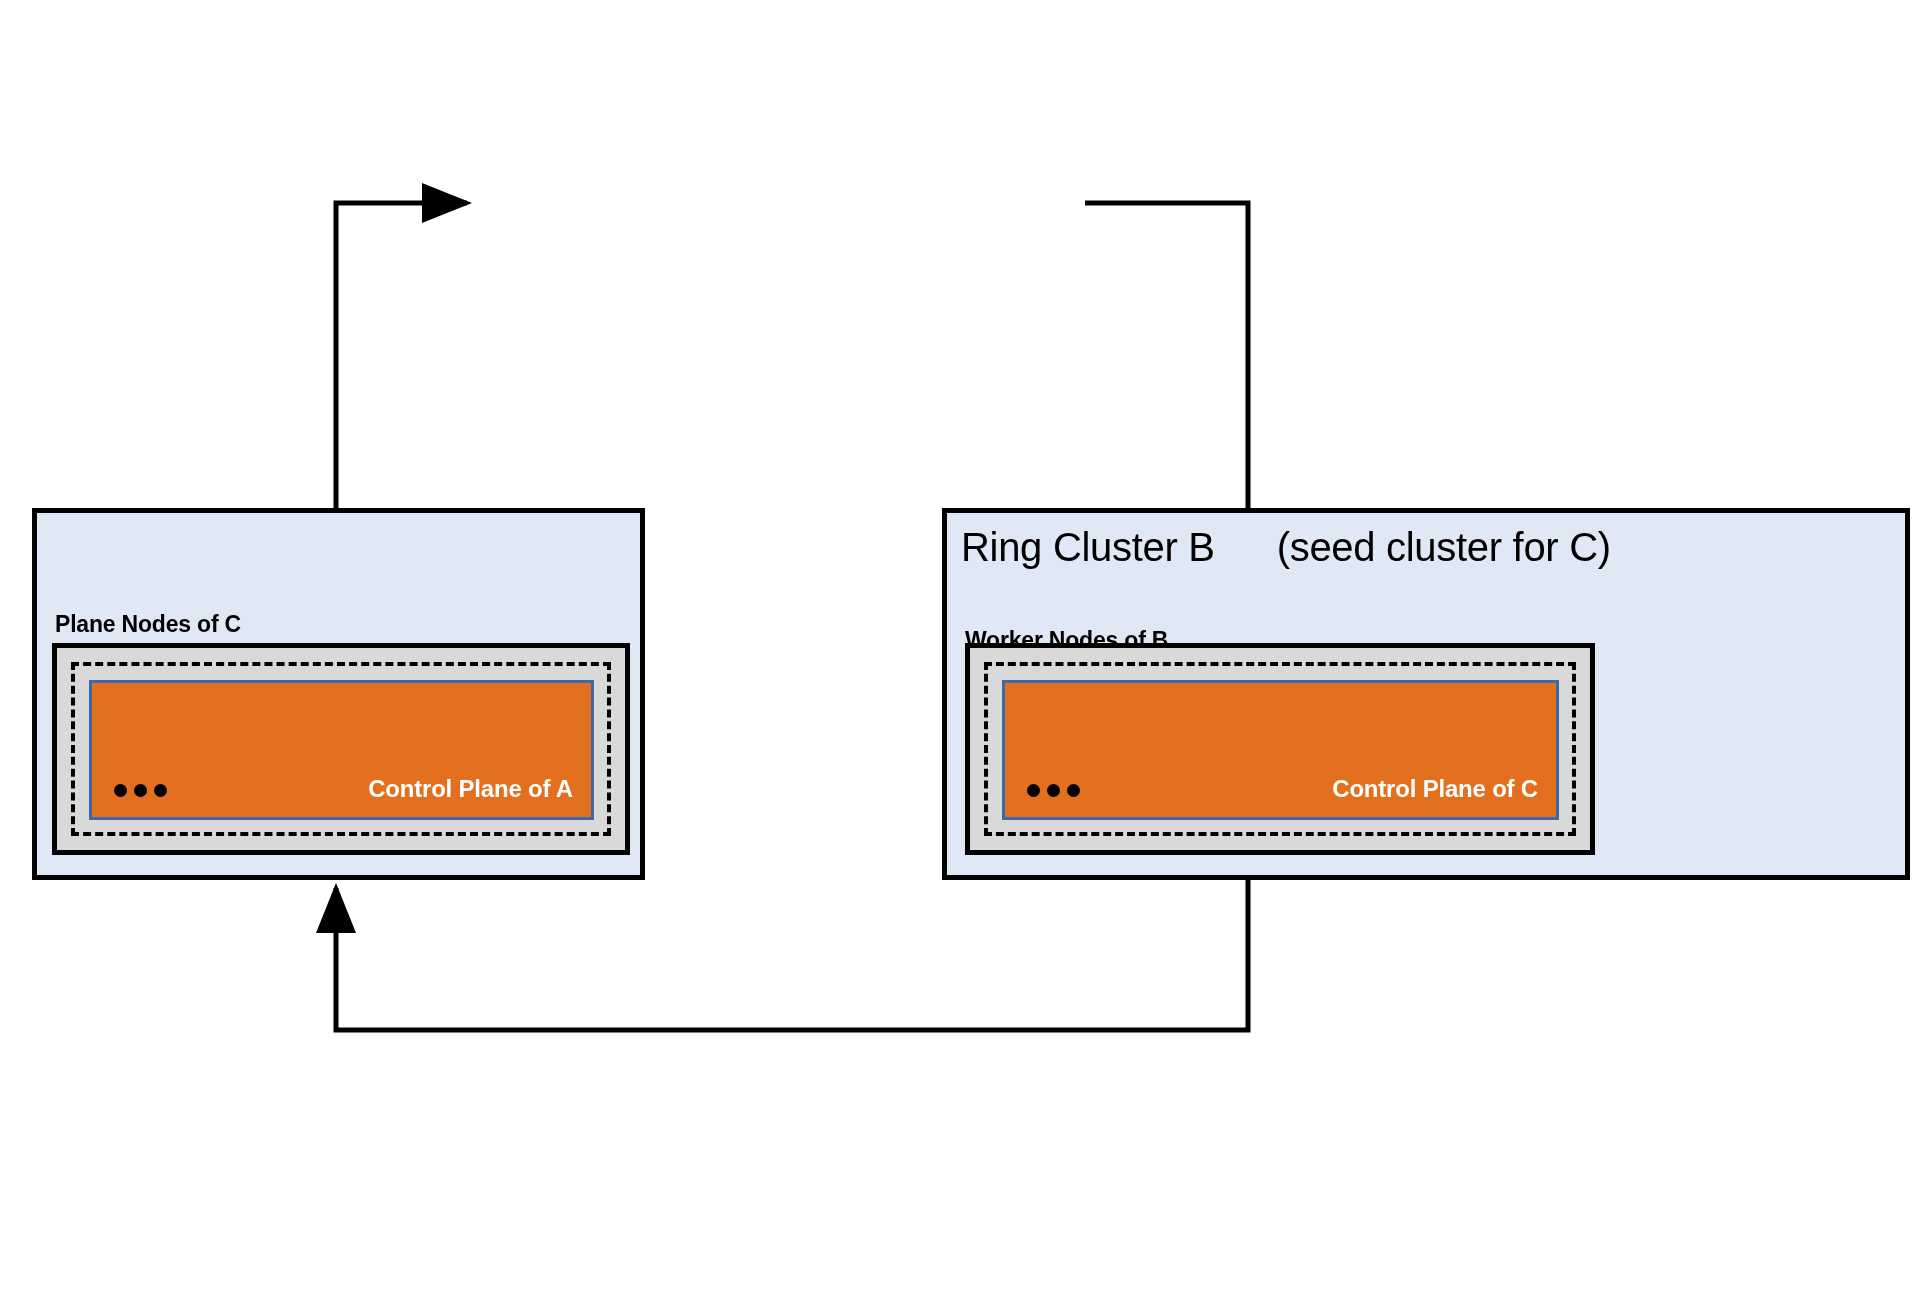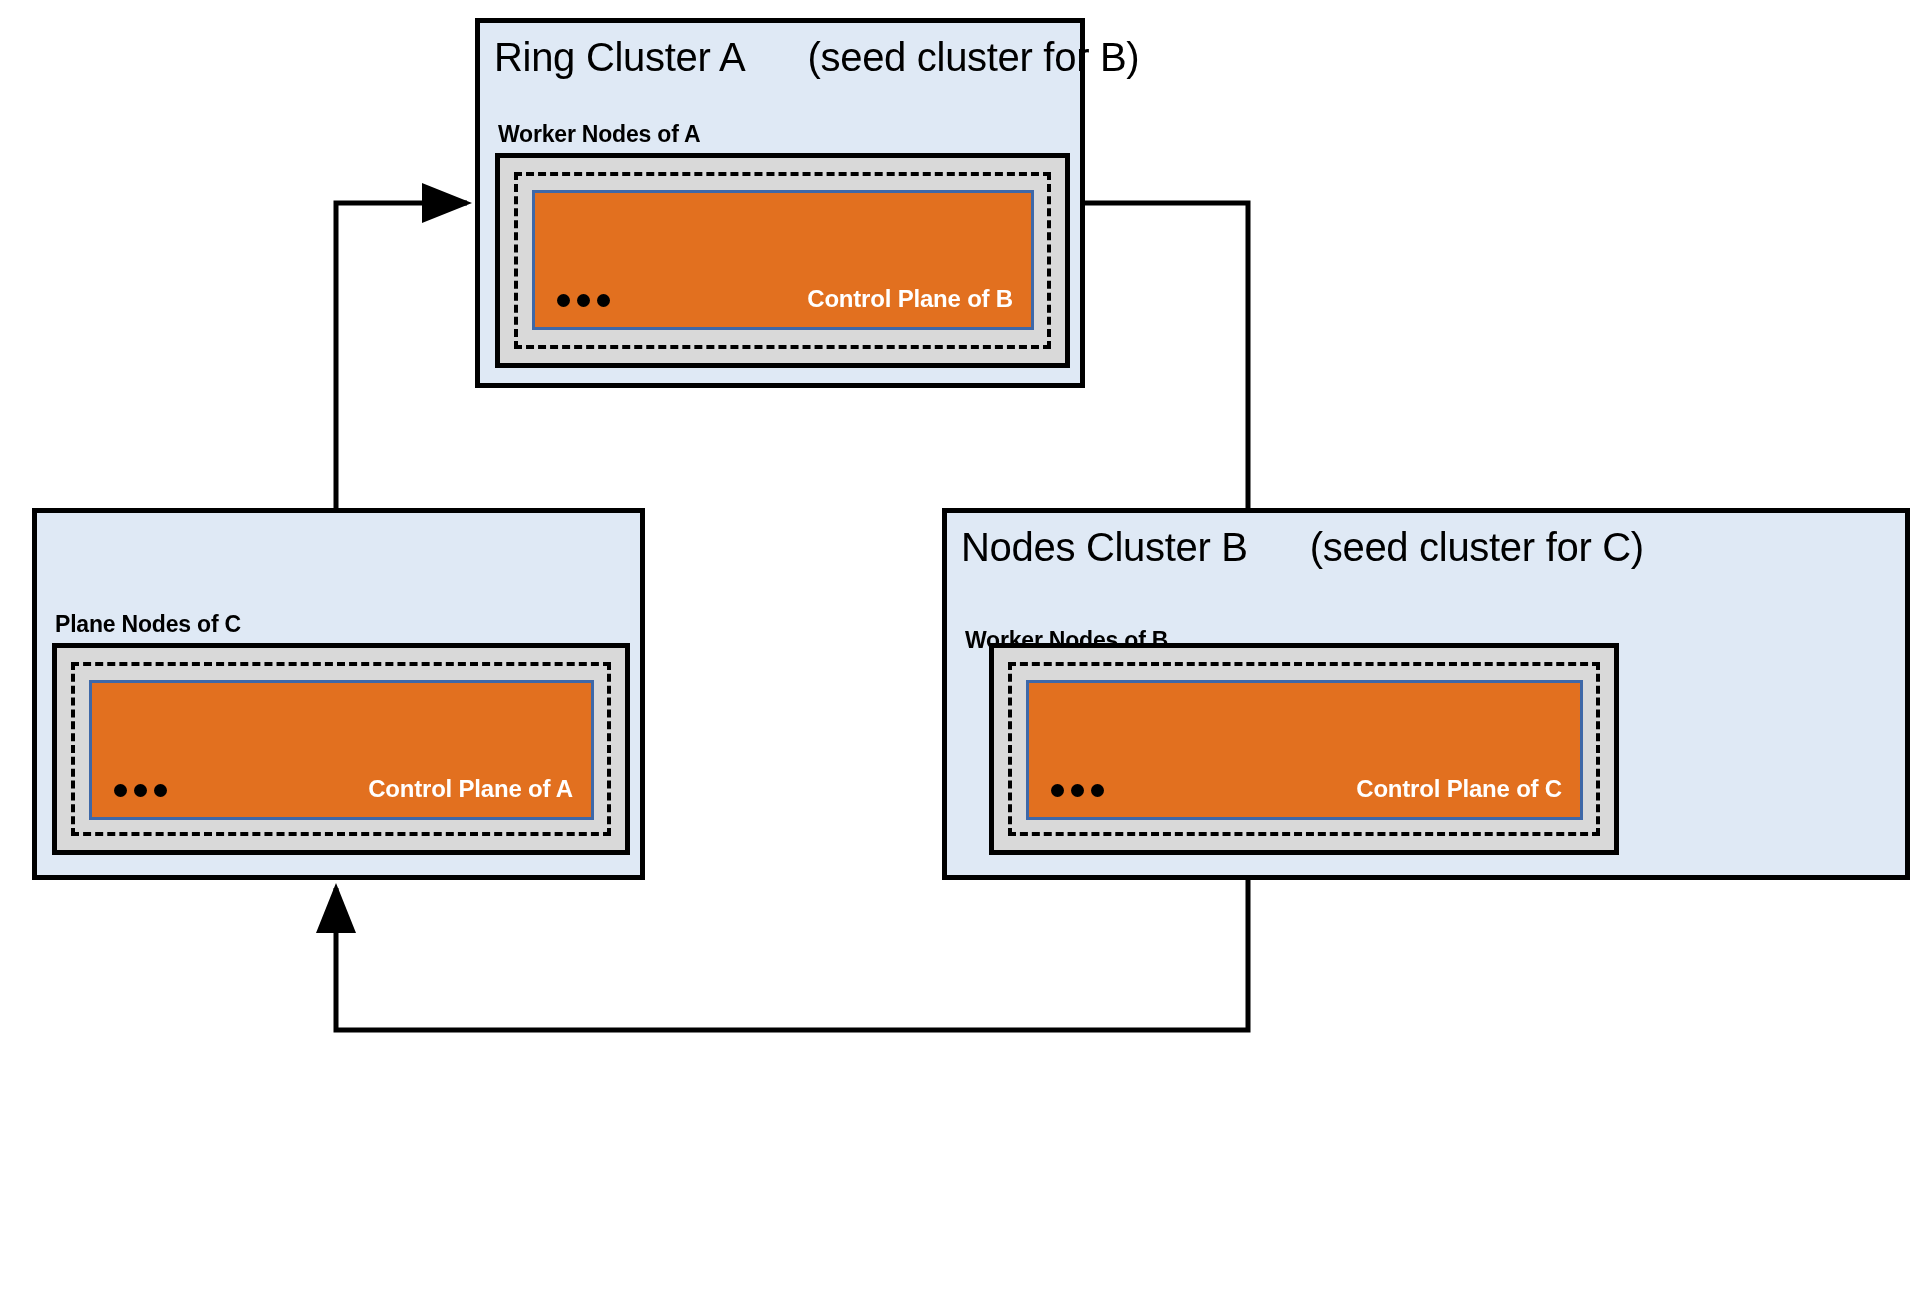--- a/index.html
+++ b/index.html
@@ -132,41 +132,20 @@
 
     <g>
       <path d="M1248,880 L1248,1030 L336,1030 L336,888" fill="none" stroke="#000000" stroke-width="5" marker-end="url(#arrowhead)"></path>
     </g>
 
     <g>
       <path d="M336,508 L336,203 L467,203" fill="none" stroke="#000000" stroke-width="5" marker-end="url(#arrowhead)"></path>
     </g>
   </svg>
 
-  <div class="cluster" style="left:475px; top:18px; width:610px; height:370px;">
-
-    <div class="cluster-title">
-      <span>Ring Cluster A</span>
-      <span class="seed">(seed cluster for B)</span>
-    </div>
-
-    <div class="worker-label" style="top:98px;">Worker Nodes of A</div>
-
-    <div class="worker-box" style="left:15px; top:130px; width:575px; height:215px;">
-      <div class="dashed-box"></div>
-      <div class="control-plane" style="left:32px; top:32px; width:502px; height:140px;">
-        <div class="cp-dots">
-          <i></i>
-            <i></i>
-            <i></i>
-        </div>
-        <div class="cp-label">Control Plane of B</div>
-      </div>
-    </div>
-  </div>
 
   <div class="cluster" style="left:32px; top:508px; width:613px; height:372px;">
 
 
     <div class="worker-label" style="top:98px;">Plane Nodes of C</div>
 
     <div class="worker-box" style="left:15px; top:130px; width:578px; height:212px;text-decoration:underline;">
       <div class="dashed-box"></div>
       <div class="control-plane" style="left:32px; top:32px; width:505px; height:140px;">
         <div class="cp-dots">
@@ -175,27 +154,27 @@
             <i></i>
         </div>
         <div class="cp-label">Control Plane of A</div>
       </div>
     </div>
   </div>
 
   <div class="cluster" style="left:942px; top:508px; width:968px; height:372px;">
 
     <div class="cluster-title">
-      <span>Nodes Cluster B</span>
+      <span>Ring Cluster B</span>
       <span class="seed">(seed cluster for C)</span>
     </div>
 
     <div class="worker-label" style="top:98px;margin-top:16px;">Worker Nodes of B</div>
 
-    <div class="worker-box" style="left:18px; top:130px; width:630px; height:212px;margin-left:24px;">
+    <div class="worker-box" style="left:18px; top:130px; width:630px; height:212px;">
       <div class="dashed-box"></div>
       <div class="control-plane" style="left:32px; top:32px; width:557px; height:140px;">
         <div class="cp-dots">
           <i></i>
             <i></i>
             <i></i>
         </div>
         <div class="cp-label">Control Plane of C</div>
       </div>
     </div>

